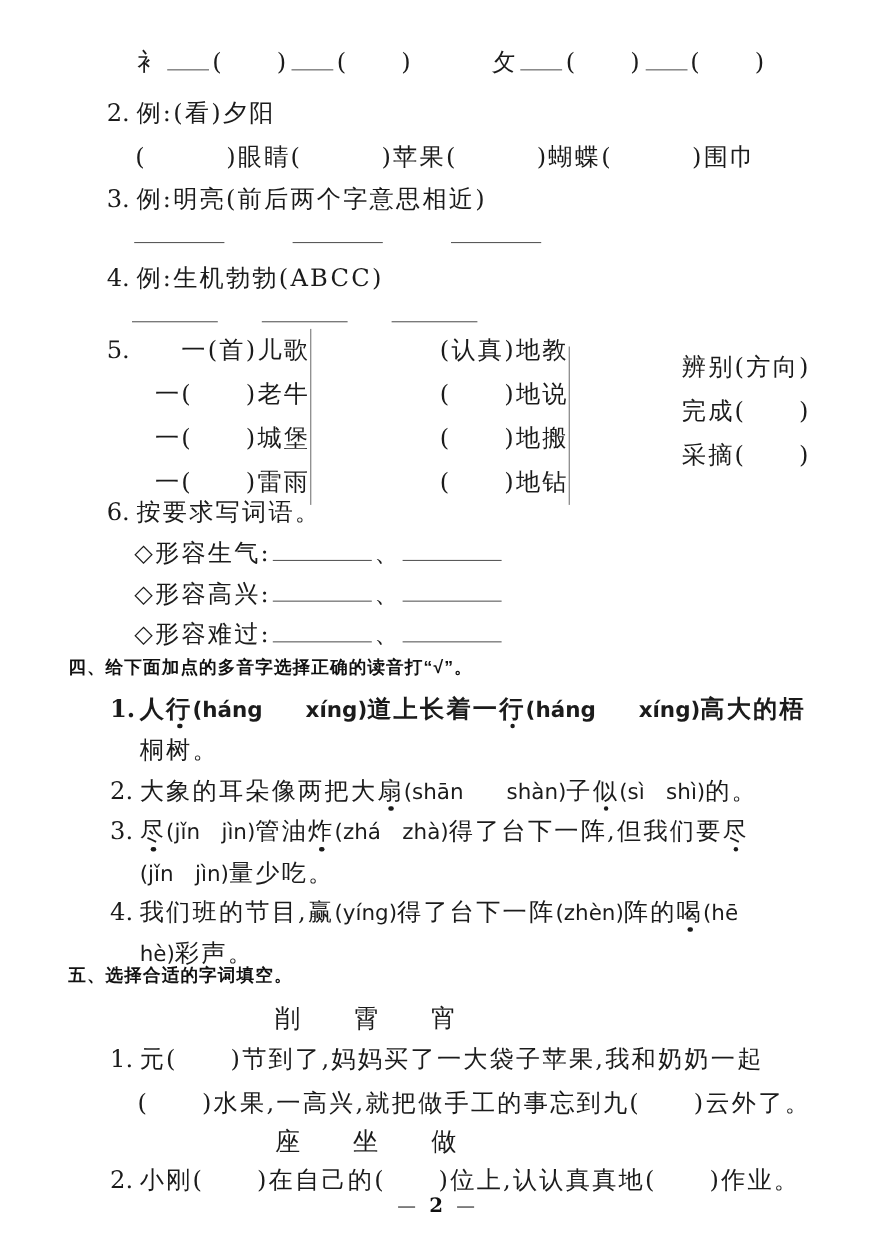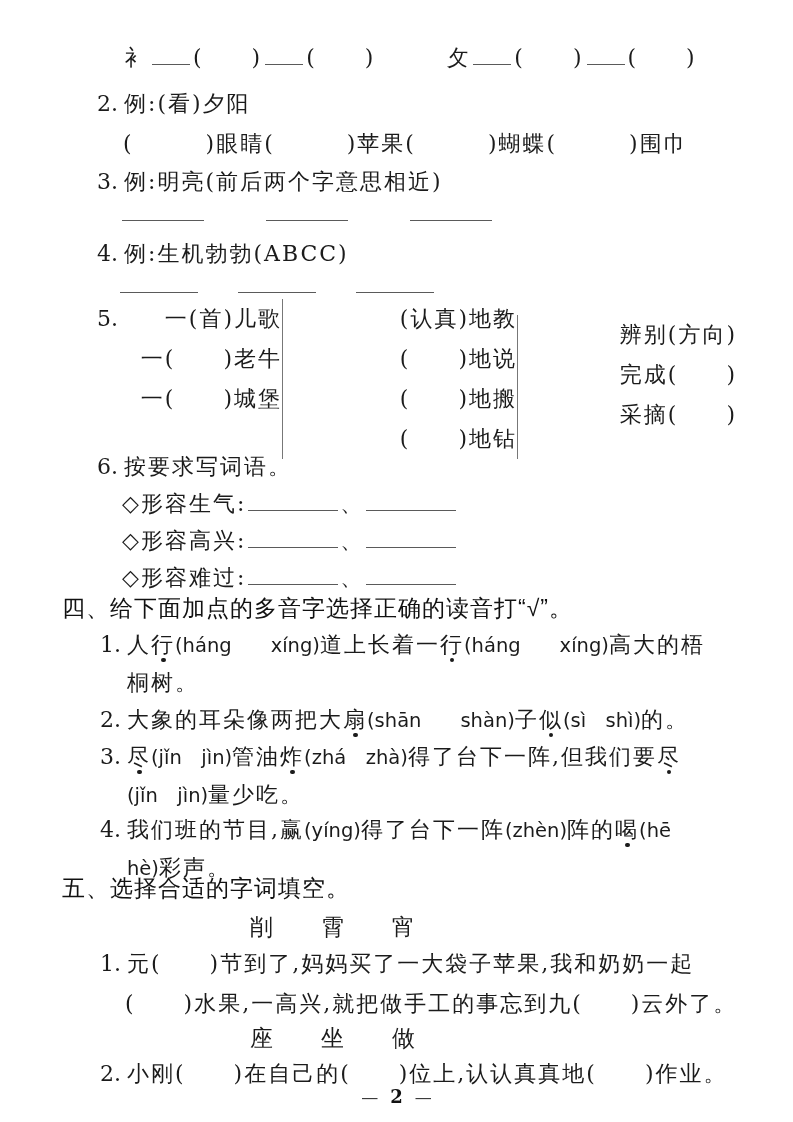--- a/index.html
+++ b/index.html
@@ -21,21 +21,21 @@
   .w90{width:90px;margin:0 2px;}
   .blanksrow{display:flex;height:26px;}
   .q3b{gap:62px;}
   .q3b .blank{width:82px;}
   .q4b{gap:40px;}
   .q4b .blank{width:78px;}
   .rgroup2{margin-left:62px;}
   .q2items{display:flex;}
   .sec-heading{
     font-family:"Liberation Sans","DejaVu Sans",sans-serif;
-    font-weight:400;font-size:23px;letter-spacing:1px;color:#111;
+    font-weight:700;font-size:16px;letter-spacing:1px;color:#111;
   }
   .q5wrap{display:flex;}
   .q5col{box-sizing:border-box;text-align:right;}
   .q5cell{height:40px;line-height:40px;}
   .q5c1{width:158px;}
   .q5c2{width:235px;border-left:1.5px solid #777;padding-left:84px;}
   .q5c3{width:220px;border-left:1.5px solid #777;padding-left:42px;margin-top:16px;}
   .seg-py{
     font-family:"DejaVu Sans","Liberation Sans",sans-serif;
     font-size:19.5px;letter-spacing:0;
@@ -91,20 +91,21 @@
   <span class="blank"></span>
   <span class="blank"></span>
 </div>
 
 <div class="row q5wrap" style="top:299px;left:97px;">
   <span class="qnum">5.</span>
   <div class="q5col q5c1">
     <div class="q5cell">一(首)儿歌</div>
     <div class="q5cell">一(　　)老牛</div>
     <div class="q5cell">一(　　)城堡</div>
+    <div class="q5cell">一(　　)雷雨</div>
   </div>
   <div class="q5col q5c2">
     <div class="q5cell">(认真)地教</div>
     <div class="q5cell">(　　)地说</div>
     <div class="q5cell">(　　)地搬</div>
     <div class="q5cell">(　　)地钻</div>
   </div>
   <div class="q5col q5c3">
     <div class="q5cell">辨别(方向)</div>
     <div class="q5cell">完成(　　)</div>
@@ -120,21 +121,21 @@
 </div>
 <div class="row" style="top:521px;left:122px;">
   <span>◇形容高兴:</span><span class="blank w90"></span><span>、</span><span class="blank w90"></span>
 </div>
 <div class="row" style="top:558px;left:122px;">
   <span>◇形容难过:</span><span class="blank w90"></span><span>、</span><span class="blank w90"></span>
 </div>
 
 <div class="row sec-heading" style="top:588px;left:62px;">四、给下面加点的多音字选择正确的读音打“√”。</div>
 
-<div class="row" style="top:625px;left:100px;">
+<div class="row" style="top:625px;left:100px;font-weight:bold;">
   <span class="qnum">1.</span><span><span>人</span><span class="seg-em">行</span><span class="seg-py">(háng　　xíng)</span><span>道上长着一</span><span class="seg-em">行</span><span class="seg-py">(háng　　xíng)</span><span>高大的梧</span></span>
 </div>
 <div class="row" style="top:663px;left:127px;">
   <span><span>桐树。</span></span>
 </div>
 
 <div class="row" style="top:700px;left:100px;">
   <span class="qnum">2.</span><span><span>大象的耳朵像两把大</span><span class="seg-em">扇</span><span class="seg-py">(shān　　shàn)</span><span>子</span><span class="seg-em">似</span><span class="seg-py">(sì　shì)</span><span>的。</span></span>
 </div>
 

